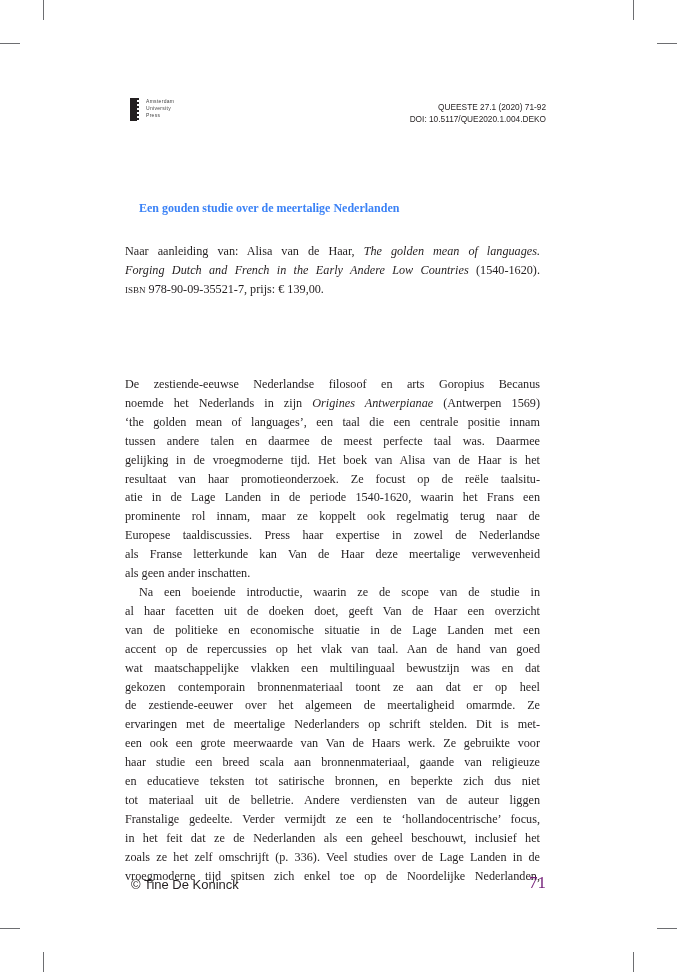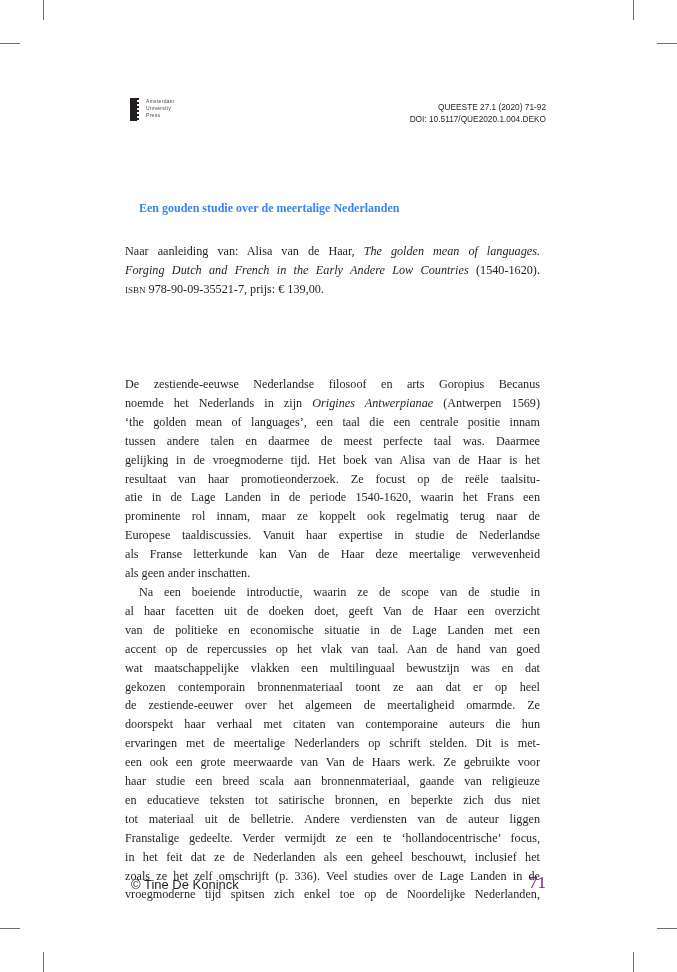--- a/index.html
+++ b/index.html
@@ -69,33 +69,32 @@
 <div class="text body">
   <div>
     <span class="ln">De zestiende-eeuwse Nederlandse filosoof en arts Goropius Becanus</span>
     <span class="ln"><span>noemde het Nederlands in zijn </span><i>Origines Antwerpianae</i><span> (Antwerpen 1569)</span></span>
     <span class="ln">‘the golden mean of languages’, een taal die een centrale positie innam</span>
     <span class="ln">tussen andere talen en daarmee de meest perfecte taal was. Daarmee</span>
     <span class="ln">gelijking in de vroegmoderne tijd. Het boek van Alisa van de Haar is het</span>
     <span class="ln">resultaat van haar promotieonderzoek. Ze focust op de reële taalsitu-</span>
     <span class="ln">atie in de Lage Landen in de periode 1540-1620, waarin het Frans een</span>
     <span class="ln">prominente rol innam, maar ze koppelt ook regelmatig terug naar de</span>
-    <span class="ln">Europese taaldiscussies. Vanuit haar expertise in studie de Nederlandse</span>
+    <span class="ln">Europese taaldiscussies. Press haar expertise in zowel de Nederlandse</span>
     <span class="ln">als Franse letterkunde kan Van de Haar deze meertalige verwevenheid</span>
     <span class="ln last">als geen ander inschatten.</span>
   </div>
   <div>
     <span class="ln indent">Na een boeiende introductie, waarin ze de scope van de studie in</span>
     <span class="ln">al haar facetten uit de doeken doet, geeft Van de Haar een overzicht</span>
     <span class="ln">van de politieke en economische situatie in de Lage Landen met een</span>
     <span class="ln">accent op de repercussies op het vlak van taal. Aan de hand van goed</span>
     <span class="ln">wat maatschappelijke vlakken een multilinguaal bewustzijn was en dat</span>
     <span class="ln">gekozen contemporain bronnenmateriaal toont ze aan dat er op heel</span>
     <span class="ln">de zestiende-eeuwer over het algemeen de meertaligheid omarmde. Ze</span>
-    <span class="ln">doorspekt haar verhaal met citaten van contemporaine auteurs die hun</span>
     <span class="ln">ervaringen met de meertalige Nederlanders op schrift stelden. Dit is met-</span>
     <span class="ln">een ook een grote meerwaarde van Van de Haars werk. Ze gebruikte voor</span>
     <span class="ln">haar studie een breed scala aan bronnenmateriaal, gaande van religieuze</span>
     <span class="ln">en educatieve teksten tot satirische bronnen, en beperkte zich dus niet</span>
     <span class="ln">tot materiaal uit de belletrie. Andere verdiensten van de auteur liggen</span>
     <span class="ln">Franstalige gedeelte. Verder vermijdt ze een te ‘hollandocentrische’ focus,</span>
     <span class="ln">in het feit dat ze de Nederlanden als een geheel beschouwt, inclusief het</span>
     <span class="ln">zoals ze het zelf omschrijft (p. 336). Veel studies over de Lage Landen in de</span>
     <span class="ln">vroegmoderne tijd spitsen zich enkel toe op de Noordelijke Nederlanden,</span>
   </div>

